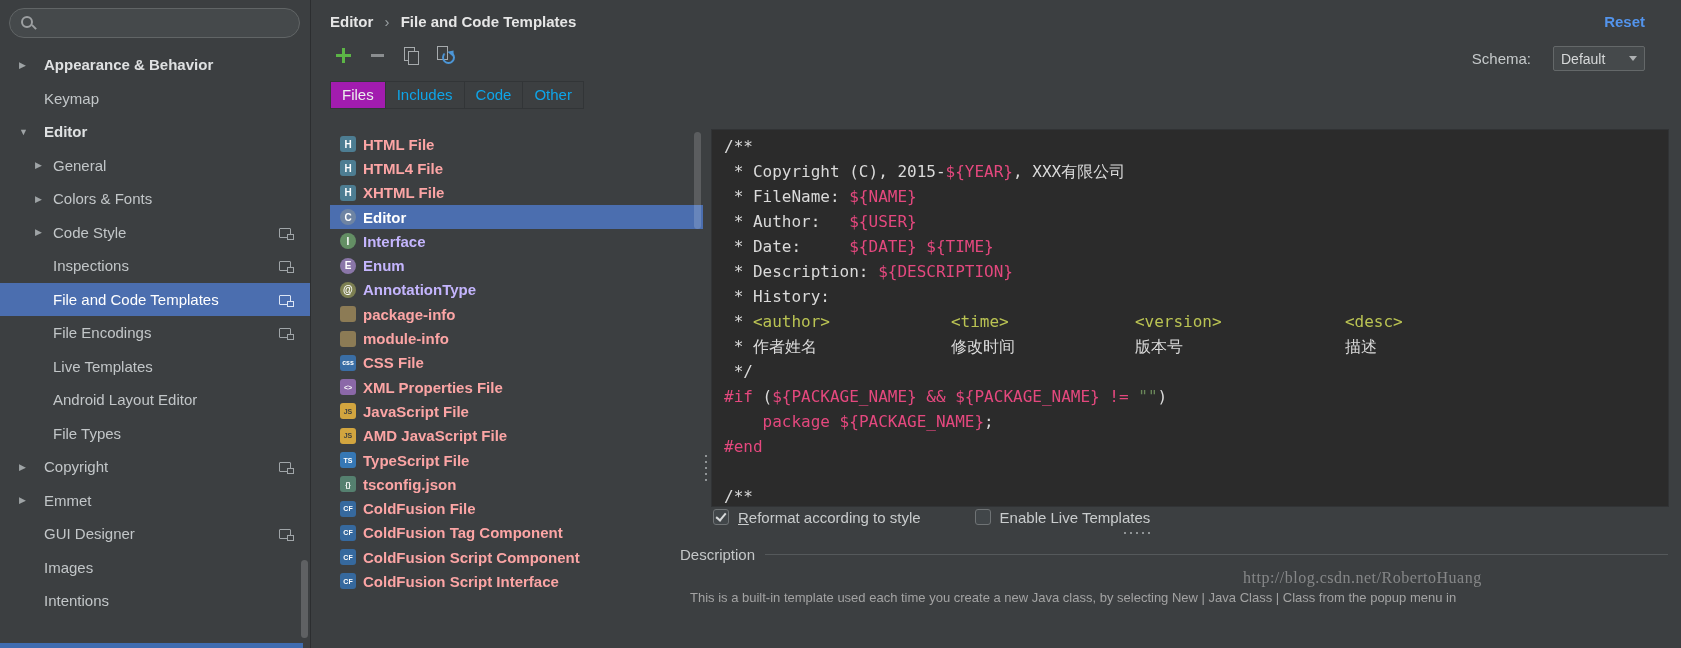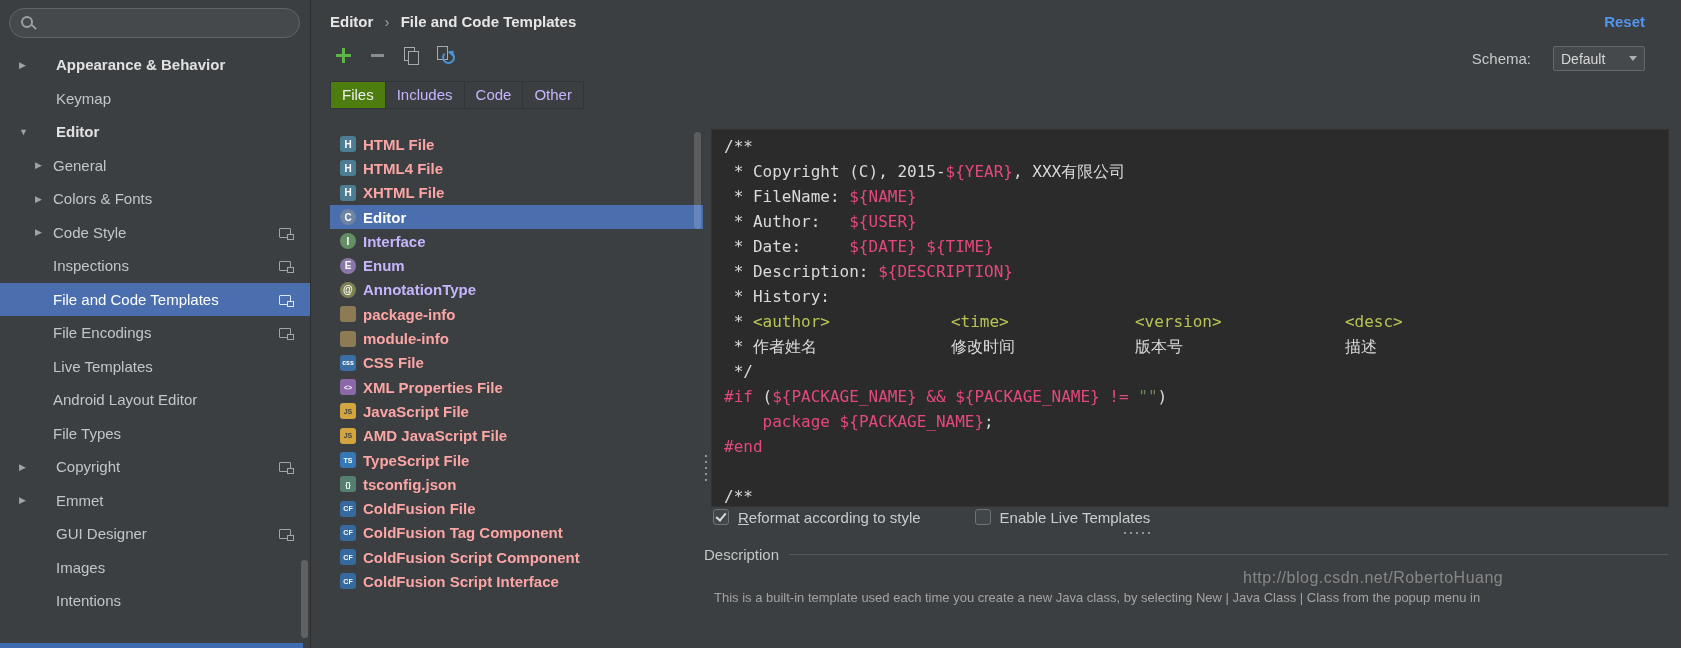--- a/index.html
+++ b/index.html
@@ -13,21 +13,21 @@
   .search-box { position:absolute; left:9px; top:8px; width:291px; height:30px; background:#45494b; border:1px solid #616566; border-radius:15px; box-sizing:border-box; }
   .search-icon { position:absolute; left:11px; top:7px; width:16px; height:16px; }
   .search-icon .lens { display:block; width:8px; height:8px; border:2px solid #9da0a2; border-radius:50%; }
   .search-icon .handle { display:block; position:absolute; left:10px; top:10px; width:6px; height:2px; background:#9da0a2; transform:rotate(45deg); }
   .search-input { position:absolute; left:32px; top:2px; width:calc(100% - 44px); height:24px; background:transparent; border:none; outline:none; color:#d0d0d0; font-size:14px; font-family:"Liberation Sans", sans-serif; }
   .tree { position:absolute; left:0; top:48px; width:100%; }
   .tree-row { position:relative; display:flex; align-items:center; height:33.5px; font-size:15px; color:#c2c6c8; cursor:default; }
   .tree-arrow { position:absolute; font-size:9px; color:#9fa4a6; }
   .lvl0 .tree-arrow { left:19px; }
   .lvl1 .tree-arrow { left:35px; }
-  .lvl0 .tree-label { padding-left:56px; }
+  .lvl0 .tree-label { padding-left:44px; }
   .lvl1 .tree-label { padding-left:53px; }
   .tree-row.bold .tree-label { font-weight:bold; color:#dfe1e2; }
   .tree-row.selected { background:#4b6eaf; }
   .tree-row.selected .tree-label { color:#ffffff; }
   .badge { position:absolute; right:19px; top:12px; width:10px; height:8px; border:1px solid #a0a5a8; border-radius:1px; }
   .badge::after { content:""; position:absolute; right:-4px; bottom:-3px; width:5px; height:4px; border:1px solid #a0a5a8; background:#3c3f41; }
   .tree-row.selected .badge { border-color:#dce5f4; }
   .tree-row.selected .badge::after { border-color:#dce5f4; background:#4b6eaf; }
   .sidebar-scroll-thumb { position:absolute; right:2px; bottom:10px; width:7px; height:78px; background:rgba(255,255,255,0.18); border-radius:4px; }
   .sidebar-bottom-bar { position:absolute; left:0; bottom:0; width:303px; height:5px; background:#3f6cb0; }
@@ -47,23 +47,23 @@
   .icon-copy::after { content:""; position:absolute; left:5px; top:4px; width:9px; height:12px; border:1px solid #a7abad; background:#3c3f41; }
   .icon-revert { position:relative; width:19px; height:18px; }
   .icon-revert .page { display:block; position:absolute; left:1px; top:0; width:9px; height:12px; border:1px solid #a7abad; }
   .icon-revert .circ { display:block; position:absolute; right:0; bottom:0; width:9px; height:9px; border:2px solid #4c96d7; border-radius:50%; border-top-color:transparent; }
   .icon-revert .tri { display:block; position:absolute; right:-1px; bottom:9px; width:0; height:0; border-left:4px solid transparent; border-right:4px solid transparent; border-bottom:5px solid #4c96d7; transform:rotate(40deg); }
   .schema { position:absolute; top:46px; right:36px; display:flex; align-items:center; gap:22px; }
   .schema-label { font-size:15px; color:#c6cacb; }
   .schema-select { width:92px; height:25px; box-sizing:border-box; background:#45494b; border:1px solid #646869; border-radius:2px; display:flex; align-items:center; justify-content:space-between; padding:0 7px; color:#d6d8d9; font-size:14px; cursor:pointer; }
   .caret { width:0; height:0; border-left:4px solid transparent; border-right:4px solid transparent; border-top:5px solid #aeb1b3; }
   .tabs { position:absolute; left:18px; top:81px; display:flex; border:1px solid #323537; background:#3c3f41; }
-  .tab { padding:4px 11px 5px; font-size:15px; color:#c4b5fd; border-right:1px solid #323537; cursor:pointer; }
+  .tab { padding:4px 11px 5px; font-size:15px; color:#0ea5e9; border-right:1px solid #323537; cursor:pointer; }
   .tab:last-child { border-right:none; }
-  .tab.selected { background:#4d7c0f; color:#eceeee; }
+  .tab.selected { background:#a21caf; color:#eceeee; }
   
   .list-panel { position:absolute; left:18px; top:129px; width:373px; height:519px; overflow:hidden; padding-top:3px; box-sizing:border-box; }
   .lp-row { height:24.3px; display:flex; align-items:center; padding-left:10px; font-size:15px; font-weight:bold; cursor:default; }
   .lp-label { color:#fca5a5; }
   .lp-row.modified .lp-label { color:#c4b5fd; }
   .lp-row.selected { background:#4b6eaf; }
   .lp-row.selected .lp-label { color:#ffffff; }
   .ficon { width:16px; height:16px; margin-right:7px; border-radius:3px; display:flex; align-items:center; justify-content:center; font-size:10px; font-weight:bold; flex:none; }
   .ficon.circle { border-radius:50%; }
   .ficon.small { font-size:7px; }
@@ -81,26 +81,26 @@
   .tk-t { color:#bac353; }
   .tk-s { color:#6a8759; }
   
   .options { position:absolute; left:401px; top:506px; display:flex; align-items:center; height:22px; }
   .checkbox { width:16px; height:16px; background:#414649; border:1px solid #6f7375; border-radius:3px; position:relative; box-sizing:border-box; cursor:pointer; flex:none; }
   .checkbox.checked::after { content:""; position:absolute; left:2px; top:3px; width:8px; height:4px; border-left:2px solid #d8dadb; border-bottom:2px solid #d8dadb; transform:rotate(-50deg); }
   .cb-label { margin-left:9px; font-size:15px; color:#c9cccd; cursor:default; }
   .u-first::first-letter { text-decoration:underline; }
   .spacer { width:54px; }
   .grip-h { position:absolute; left:810px; top:531px; width:28px; height:4px; background-image:radial-gradient(circle,#909496 1.2px,transparent 1.4px); background-size:6px 4px; background-repeat:repeat-x; }
-  .description { position:absolute; left:392px; top:546px; right:13px; }
+  .description { position:absolute; left:368px; top:546px; right:13px; }
   .desc-head { display:flex; align-items:center; }
   .desc-title { font-size:15px; color:#c4c7c8; margin-right:10px; }
   .desc-rule { flex:1; height:1px; background:#55595b; }
   .desc-text { margin-top:27px; padding-left:10px; font-size:13px; color:#a3a3a3; white-space:nowrap; overflow:hidden; }
-  .watermark { position:absolute; left:1243px; top:569px; font-family:Liberation Sans, sans-serif; font-size:16px; letter-spacing:0.5px; color:rgba(205,205,205,0.5); }
+  .watermark { position:absolute; left:1243px; top:569px; font-family:Liberation Serif, serif; font-size:16px; letter-spacing:0.5px; color:rgba(205,205,205,0.5); }
 </style>
 </head>
 <body>
 
 <aside class="sidebar">
   <div class="search-box">
     <span class="search-icon">
         <i class="lens"></i>
         <i class="handle"></i>
       </span>

